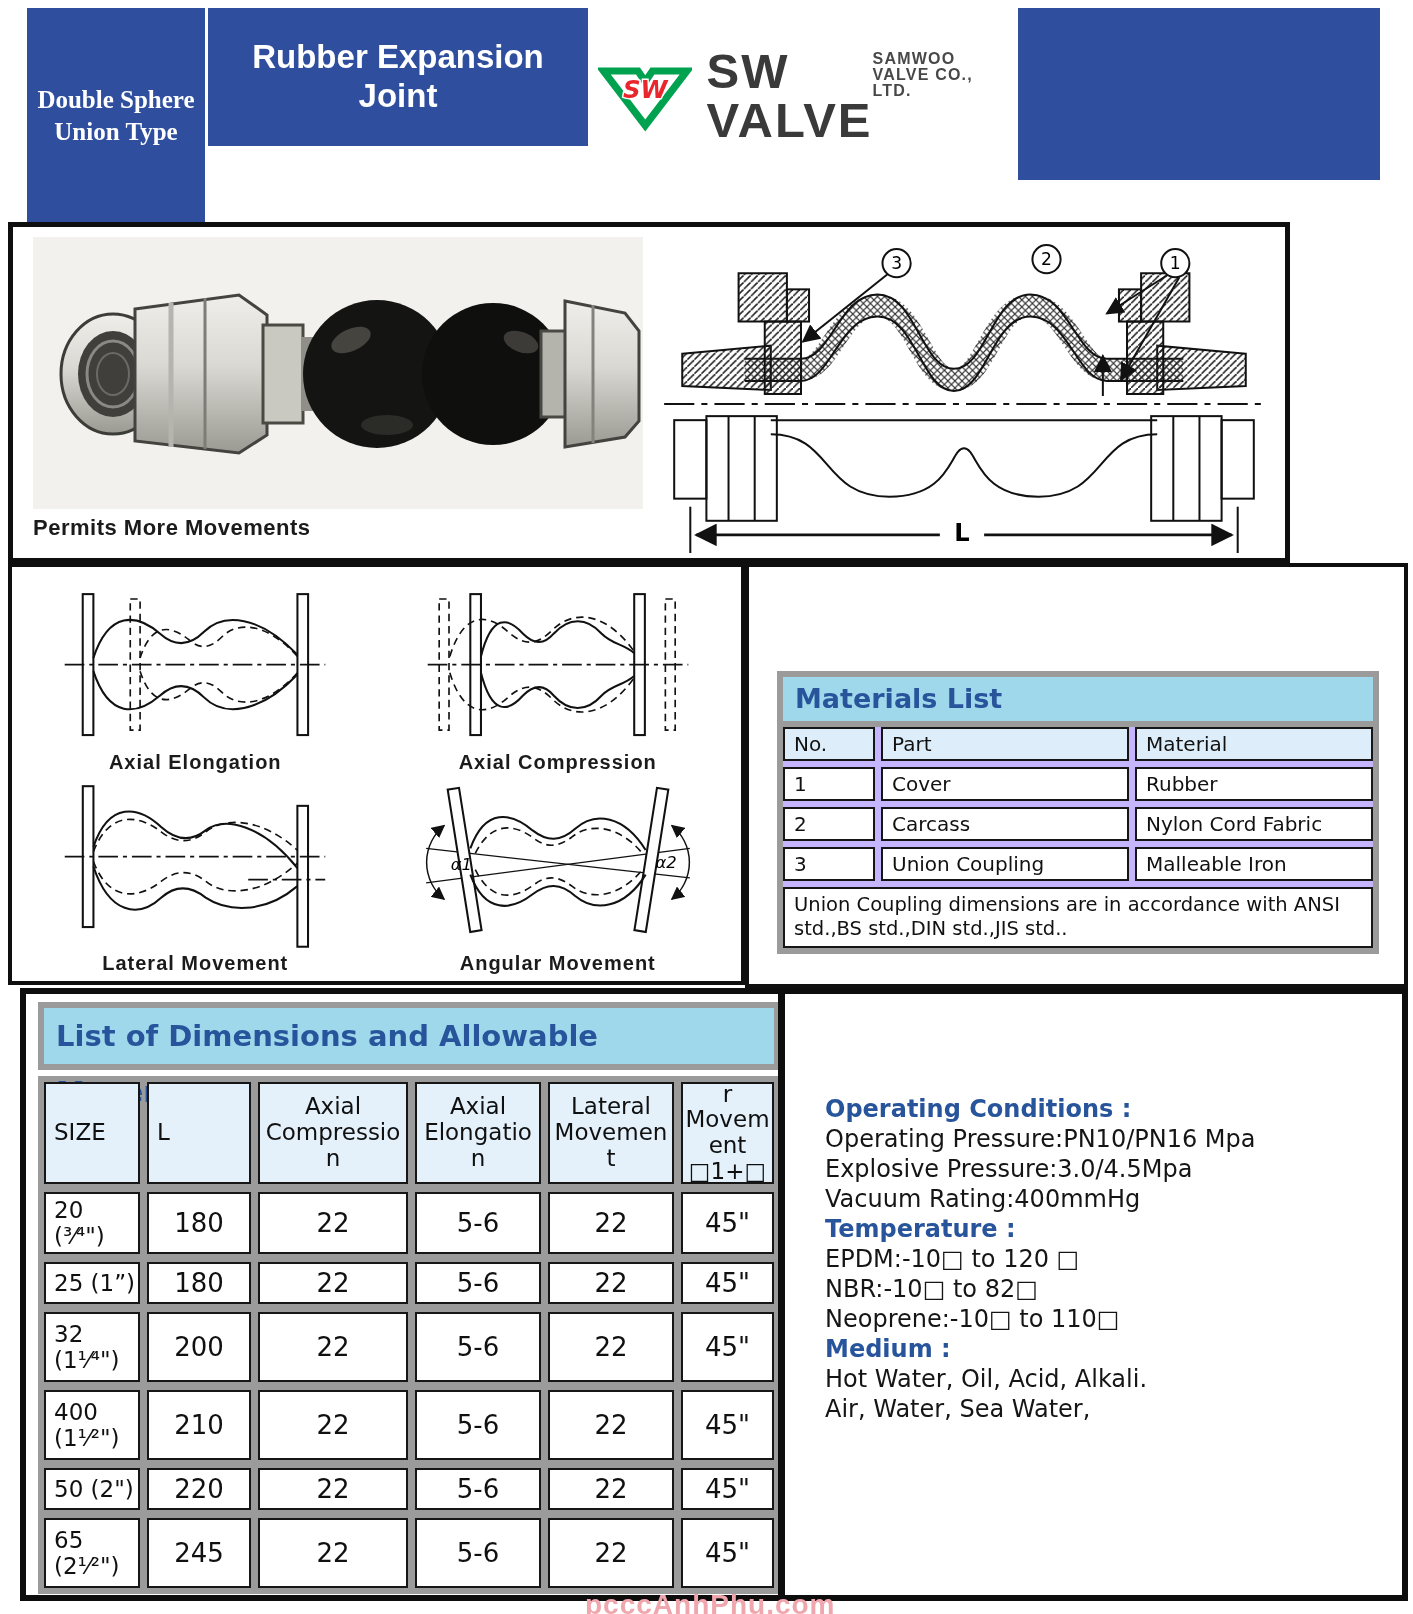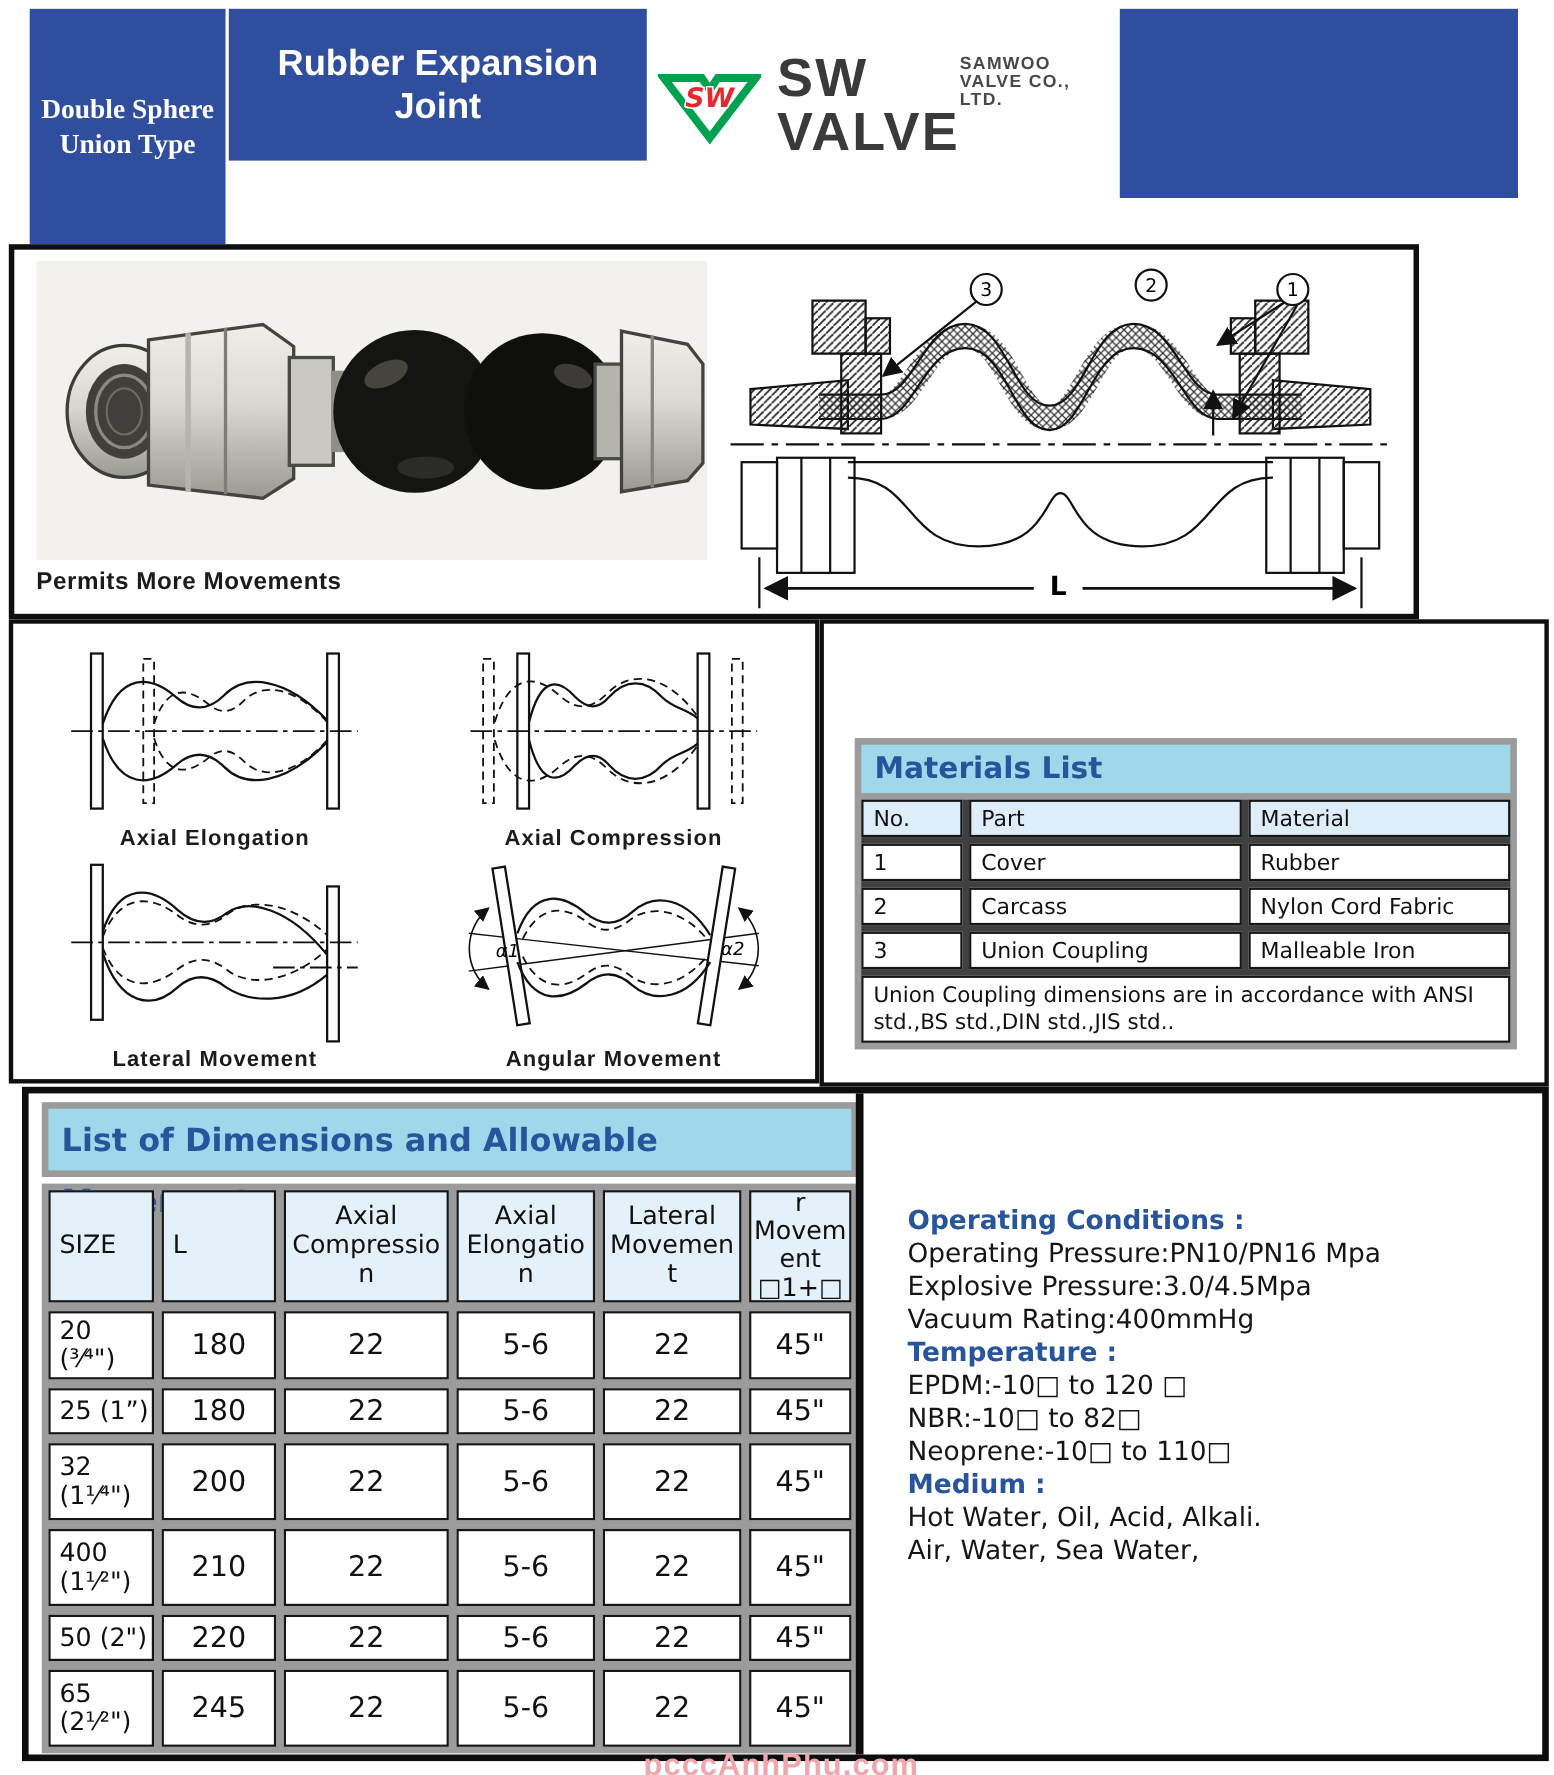--- a/index.html
+++ b/index.html
@@ -32,21 +32,21 @@
   .mov-label{font-family:"Liberation Sans",sans-serif;font-weight:bold;font-size:20px;color:#1b1b1b;
              margin-top:2px;letter-spacing:1px;}
 
   
   #mat-frame{left:745px;top:563px;width:663px;height:425px;border:4px solid #0f0f0f;background:#fff;box-sizing:border-box;}
   #mat-panel{left:28px;top:76px;width:602px;margin-top:28px;}
   .gray-wrap{background:#9b9b9b;padding:6px;}
   .titlebar{background:#9fd8ea;color:#27549b;font-weight:bold;font-family:"DejaVu Sans",sans-serif;}
   #mat-titlebar{height:44px;line-height:44px;font-size:27px;padding-left:12px;}
   #mat-grid{display:grid;grid-template-columns:92px 248px 1fr;grid-auto-rows:min-content;
-            grid-gap:6px;background:#404040;margin-top:6px;}
+            grid-gap:6px;background:#c4b5fd;margin-top:6px;}
   .mcell{background:#fff;border:2px solid #161616;font-size:20px;color:#111;padding:3px 9px;}
   .mhead{background:#ddeefa;}
   .mnote{grid-column:1 / span 3;font-size:19.5px;line-height:1.25;padding:4px 9px;}
 
   
   #bottom-frame{left:20px;top:988px;width:1388px;height:613px;border:6px solid #0d0d0d;background:#fff;box-sizing:border-box;}
   #dims-panel{left:12px;top:8px;width:742px;}
   #dims-titlebar{height:56px;line-height:56px;font-size:29px;padding-left:12px;}
   #dims-gridwrap{margin-top:6px;}
   #dims-grid{display:grid;grid-template-columns:96px 104px 150px 126px 126px 1fr;

